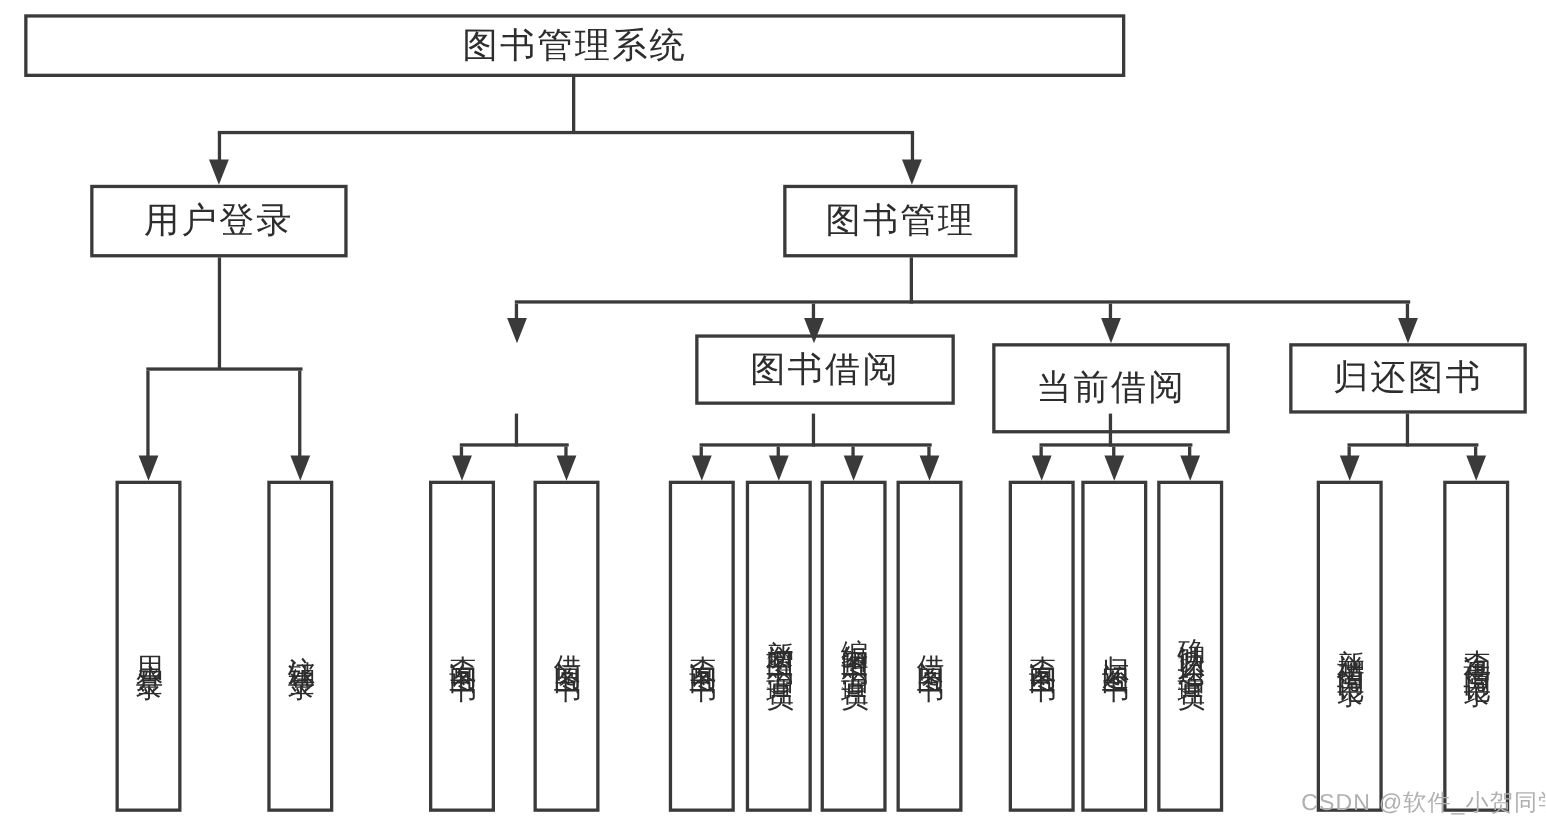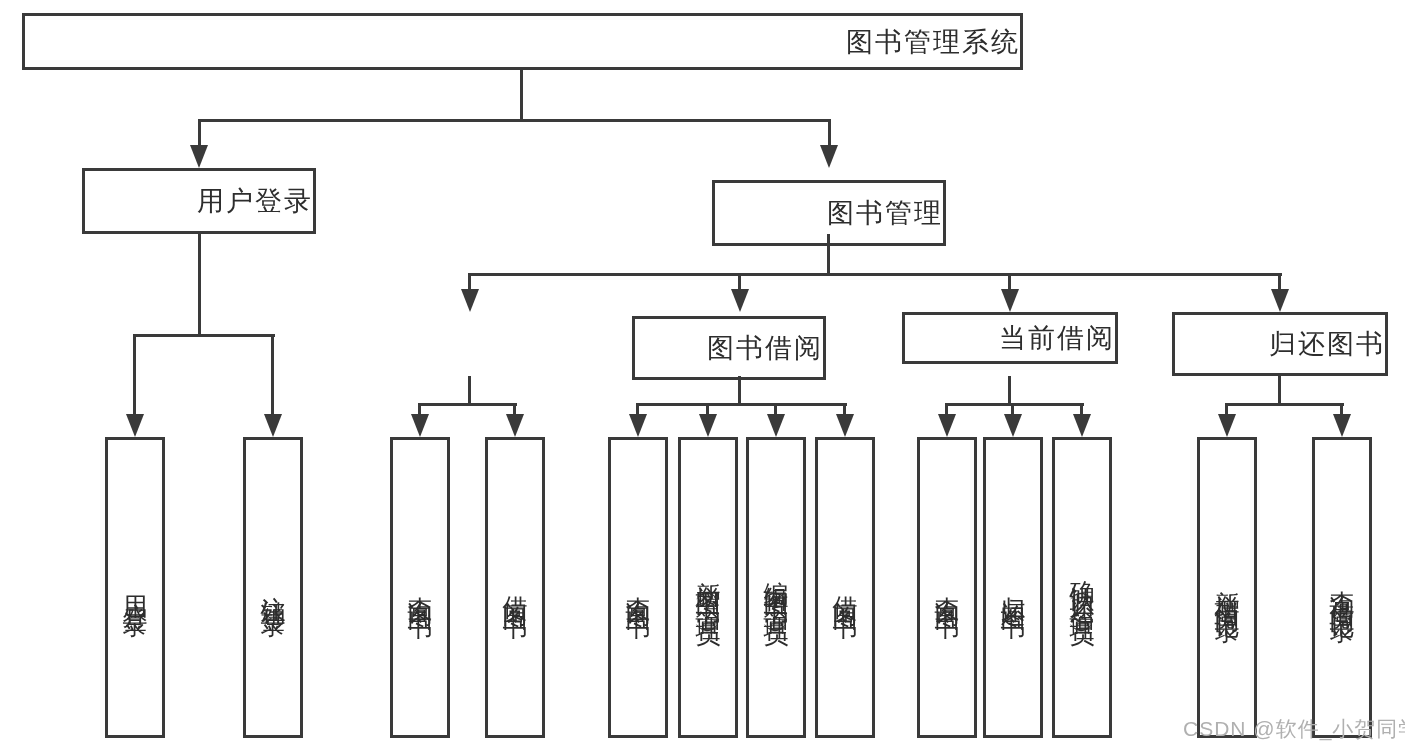--- a/index.html
+++ b/index.html
@@ -17,21 +17,21 @@
     font-family:"Liberation Sans", sans-serif;
     color:var(--text);
   }
   .box{
     position:absolute;
     box-sizing:border-box;
     border:3px solid var(--line);
     background:#fff;
     display:flex;align-items:center;justify-content:center;
   }
-  .h-box{font-size:27px;letter-spacing:2px;justify-content:flex-end;}
+  .h-box{font-size:32px;letter-spacing:2px;}
   .v-box{font-size:25px;}
   .v-box span{
     writing-mode:vertical-rl;
     text-orientation:mixed;
     letter-spacing:6px;
     line-height:1;
     white-space:nowrap;
   }
   .line{position:absolute;background:var(--line);}
   .head{
@@ -54,28 +54,28 @@
 
 <div id="canvas">
 
   <div class="box h-box" style="left:22px;top:13px;width:1001px;height:57px">
     <span>图书管理系统</span>
   </div>
 
   <div class="box h-box" style="left:82px;top:168px;width:234px;height:66px">
     <span>用户登录</span>
   </div>
-  <div class="box h-box" style="left:712px;top:180px;width:234px;height:66px">
+  <div class="box h-box" style="left:712px;top:168px;width:213px;height:66px">
     <span>图书管理</span>
   </div>
 
-  <div class="box h-box" style="left:632px;top:316px;width:194px;height:64px">
+  <div class="box h-box" style="left:632px;top:304px;width:236px;height:64px">
     <span>图书借阅</span>
   </div>
-  <div class="box h-box" style="left:902px;top:312px;width:216px;height:52px">
+  <div class="box h-box" style="left:902px;top:312px;width:216px;height:82px">
     <span>当前借阅</span>
   </div>
   <div class="box h-box" style="left:1172px;top:312px;width:216px;height:64px">
     <span>归还图书</span>
   </div>
 
   <div class="box v-box" style="left:105px;top:437px;width:60px;height:301px">
     <span>用户登录</span>
   </div>
   <div class="box v-box" style="left:243px;top:437px;width:60px;height:301px">

